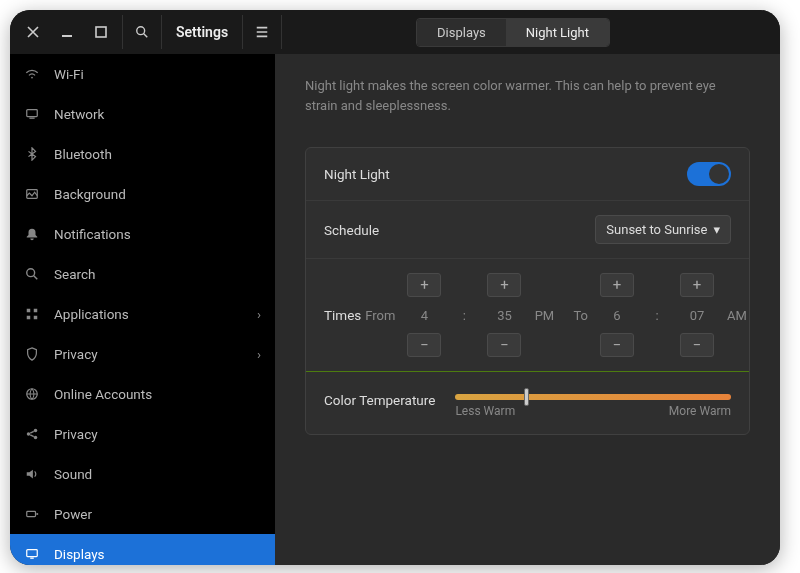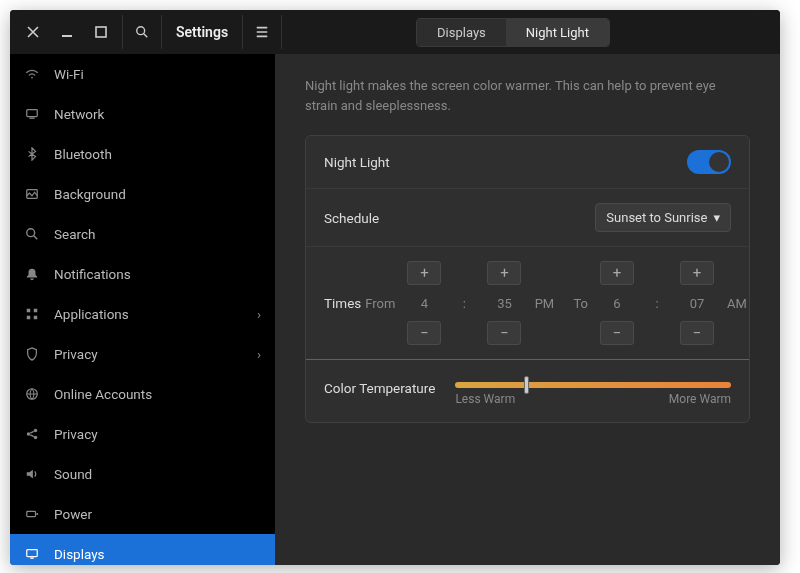--- a/index.html
+++ b/index.html
@@ -1,36 +1,36 @@
 <!DOCTYPE html>
 <html><head>
 <meta charset="utf-8">
 <style>
 *{box-sizing:border-box;margin:0;padding:0;font-family:-apple-system,BlinkMacSystemFont,"Segoe UI",Roboto,sans-serif;}
 body{background:#fff;width:800px;height:573px;overflow:hidden;}
-.window{width:770px;height:555px;margin:10px;background:#242424;border-radius:4px;overflow:hidden;display:flex;flex-direction:column;box-shadow:0 4px 20px rgba(0,0,0,0.3);}
+.window{width:770px;height:555px;margin:10px;background:#242424;border-radius:20px;overflow:hidden;display:flex;flex-direction:column;box-shadow:0 4px 20px rgba(0,0,0,0.3);}
 .titlebar{height:44px;background:#1a1a1a;display:flex;align-items:center;color:#ccc;}
 .winbtns{display:flex;padding-left:6px;gap:0;}
 .winbtn{width:34px;height:34px;display:flex;align-items:center;justify-content:center;color:#ccc;font-size:14px;}
 .winbtn svg{width:12px;height:12px;}
 .title-search{width:40px;height:34px;display:flex;align-items:center;justify-content:center;border-left:1px solid #333;border-right:1px solid #333;margin-left:4px;}
 .title-text{padding:0 14px;font-weight:600;color:#eee;font-size:14px;}
 .title-menu{width:40px;height:34px;display:flex;align-items:center;justify-content:center;border-left:1px solid #333;border-right:1px solid #333;}
 .tabs{margin-left:auto;margin-right:170px;display:flex;background:#1a1a1a;border:1px solid #3a3a3a;border-radius:4px;overflow:hidden;}
 .tab{padding:6px 20px;font-size:13px;color:#ccc;background:#2d2d2d;cursor:pointer;}
 .tab.active{background:#3a3a3a;color:#eee;}
 .body{flex:1;display:flex;overflow:hidden;}
 .sidebar{width:265px;background:#000000;overflow-y:auto;}
 .sb-item{height:40px;display:flex;align-items:center;padding:0 14px;color:#bbb;font-size:13.5px;gap:14px;cursor:pointer;}
 .sb-item.selected{background:#1c71d8;color:#fff;}
 .sb-ico{width:16px;display:flex;justify-content:center;color:#888;}
 .sb-item.selected .sb-ico{color:#fff;}
 .sb-chev{margin-left:auto;color:#888;}
 .content{flex:1;background:#2a2a2a;padding:22px 30px;overflow-y:auto;}
-.desc{color:#888;font-size:13px;line-height:1.5;margin-bottom:20px;}
+.desc{color:#888;font-size:13px;line-height:1.5;margin-bottom:32px;}
 .card{background:#2f2f2f;border:1px solid #404040;border-radius:6px;}
 .row{display:flex;align-items:center;padding:14px 18px;}
 .row+.row{border-top:1px solid #3a3a3a;}
 .rlabel{color:#ddd;font-size:13.5px;}
 .rctl{margin-left:auto;display:flex;align-items:center;}
 .toggle{width:44px;height:24px;background:#1c71d8;border-radius:12px;position:relative;cursor:pointer;}
 .toggle::after{content:"";position:absolute;width:20px;height:20px;background:#333;border-radius:50%;top:2px;right:2px;}
 .dropdown{background:#3a3a3a;border:1px solid #4a4a4a;border-radius:4px;padding:6px 10px;color:#ddd;font-size:13px;display:flex;align-items:center;gap:6px;cursor:pointer;}
 .times{display:flex;align-items:center;gap:8px;font-size:13px;color:#888;}
 .tlbl{margin:14px 4px;}
@@ -119,33 +119,33 @@
             <svg width="14" height="14" viewBox="0 0 16 16">
               <rect x="2" y="3" width="12" height="10" rx="1" fill="none" stroke="currentColor" stroke-width="1.4"></rect>
               <path d="M2 10l3-3 3 3 3-4 3 4" fill="none" stroke="currentColor" stroke-width="1.4"></path>
             </svg>
           </span>
           <span>Background</span>
         </div>
         <div class="sb-item">
           <span class="sb-ico">
             <svg width="14" height="14" viewBox="0 0 16 16">
+              <path d="M8 2a4 4 0 00-4 4v3l-2 2v1h12v-1l-2-2V6a4 4 0 00-4-4zM6 13a2 2 0 004 0z"></path>
+            </svg>
+          </span>
+          <span>Notifications</span>
+        </div>
+        <div class="sb-item">
+          <span class="sb-ico">
+            <svg width="14" height="14" viewBox="0 0 16 16">
               <circle cx="6.5" cy="6.5" r="4.5" fill="none" stroke="currentColor" stroke-width="1.6"></circle>
               <path d="M10 10l4 4" stroke="currentColor" stroke-width="1.6"></path>
             </svg>
           </span>
           <span>Search</span>
-        </div>
-        <div class="sb-item">
-          <span class="sb-ico">
-            <svg width="14" height="14" viewBox="0 0 16 16">
-              <path d="M8 2a4 4 0 00-4 4v3l-2 2v1h12v-1l-2-2V6a4 4 0 00-4-4zM6 13a2 2 0 004 0z"></path>
-            </svg>
-          </span>
-          <span>Notifications</span>
         </div>
         <div class="sb-item">
           <span class="sb-ico">
             <svg width="14" height="14" viewBox="0 0 16 16">
               <rect x="2" y="2" width="4" height="4"></rect>
               <rect x="10" y="2" width="4" height="4"></rect>
               <rect x="2" y="10" width="4" height="4"></rect>
               <rect x="10" y="10" width="4" height="4"></rect>
             </svg>
           </span>

